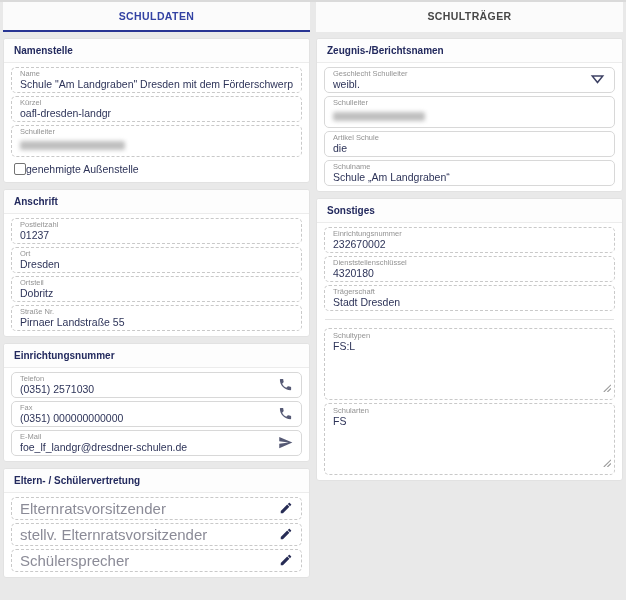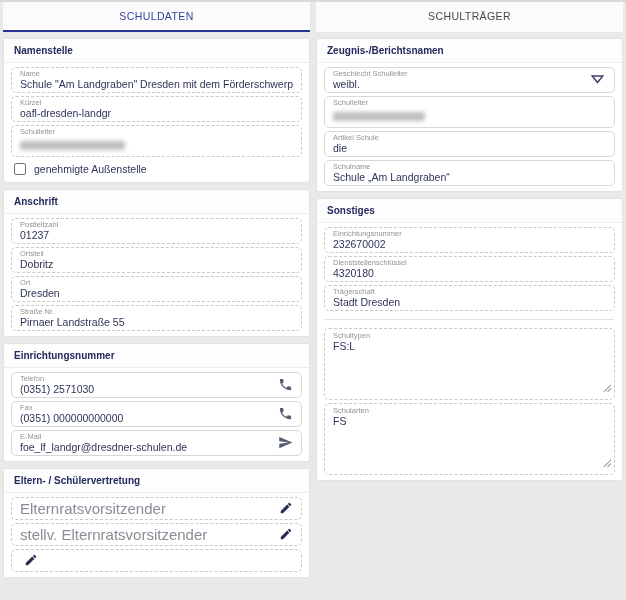--- a/index.html
+++ b/index.html
@@ -6,21 +6,21 @@
   html,body { width: 626px; height: 600px; overflow: hidden; }
   body {
     font-family: "Liberation Sans", "DejaVu Sans", sans-serif;
     background: #e9e9e9;
     color: #2e3459;
   }
   
   .tabbar { display: flex; gap: 6px; padding: 0 3px; border-top: 2px solid #dadada; background: #e9e9e9; }
   .tab {
     flex: 1; height: 30px; display: flex; align-items: center; justify-content: center;
-    background: #fbfbfb; font-size: 10.5px; font-weight: normal; letter-spacing: .4px;
+    background: #fbfbfb; font-size: 10.5px; font-weight: bold; letter-spacing: .4px;
     color: #474747; cursor: pointer; border-bottom: 2px solid transparent;
   }
   .tab.active { color: #3342a3; border-bottom: 2px solid #283593; }
   
   .cols { display: flex; gap: 6px; padding: 6px 3px 0 3px; align-items: flex-start; }
   .col { flex: 1; display: flex; flex-direction: column; gap: 6px; min-width: 0; }
   .card { background: #fff; border: 1px solid #e2e2e2; border-radius: 3px; overflow: hidden; }
   .card-title {
     padding: 6px 10px; font-size: 10px; font-weight: bold; color: #232a5e;
     background: #fdfdfd; border-bottom: 1px solid #ececec;
@@ -38,21 +38,21 @@
             white-space: nowrap; overflow: hidden; }
   .ficon { flex: none; width: 18px; display: flex; justify-content: flex-end; cursor: pointer; }
   .ficon svg { display: block; }
   
   .field .pl { font-size: 15px; color: #8b8b97; flex: 1; }
   
   .field.area { align-items: flex-start; position: relative; height: 72px; }
   .field.area .ftext { padding-top: 1px; }
   .resize { position: absolute; right: 3px; bottom: 3px; }
   
-  .cbrow { display: flex; align-items: center; gap: 8px; padding: 3px 3px 2px 3px; cursor: pointer; }
+  .cbrow { display: flex; align-items: center; padding: 3px 3px 2px 3px; cursor: pointer; }
   .cbbox { width: 12px; height: 12px; border: 1.5px solid #737373; border-radius: 2px; background: #fff; flex: none; }
   .cblabel { font-size: 10.5px; color: #2e3459; }
   
   .divider { border: none; border-top: 1px solid #e3e3e3; margin: 5px 1px; }
   .redacted { display: inline-block; width: 100px; height: 9px; background: #bfbfbf;
               border-radius: 2px; filter: blur(2px); margin-top: 1px; }
   .dd-icon { flex: none; cursor: pointer; display: flex; }
 </style>
 </head>
 <body>
@@ -98,32 +98,32 @@
       <div class="card-title">Anschrift</div>
       <div class="card-body">
         <div class="field ro">
           <span class="ftext">
             <span class="flabel">Postleitzahl</span>
             <span class="fvalue">01237</span>
           </span>
         </div>
         <div class="field ro">
           <span class="ftext">
+            <span class="flabel">Ort</span>
+            <span class="fvalue">Dresden</span>
+          </span>
+        </div>
+        <div class="field ro">
+          <span class="ftext">
             <span class="flabel">Ortsteil</span>
             <span class="fvalue">Dobritz</span>
           </span>
         </div>
         <div class="field ro">
           <span class="ftext">
-            <span class="flabel">Ort</span>
-            <span class="fvalue">Dresden</span>
-          </span>
-        </div>
-        <div class="field ro">
-          <span class="ftext">
             <span class="flabel">Straße Nr.</span>
             <span class="fvalue">Pirnaer Landstraße 55</span>
           </span>
         </div>
       </div>
     </div>
 
     <div class="card">
       <div class="card-title">Einrichtungsnummer</div>
       <div class="card-body">
@@ -176,20 +176,21 @@
         </div>
         <div class="field ro">
           <span class="pl">stellv. Elternratsvorsitzender</span>
           <span class="ficon">
             <svg width="14" height="14" viewBox="0 0 24 24" fill="#272c55">
                 <path d="M3 17.25V21h3.75L17.81 9.94l-3.75-3.75L3 17.25zM20.71 7.04c.39-.39.39-1.02 0-1.41l-2.34-2.34c-.39-.39-1.02-.39-1.41 0l-1.83 1.83 3.75 3.75 1.83-1.83z"></path>
               </svg>
           </span>
         </div>
         <div class="field ro">
+          <span class="pl">Schülersprecher</span>
           <span class="ficon">
             <svg width="14" height="14" viewBox="0 0 24 24" fill="#272c55">
                 <path d="M3 17.25V21h3.75L17.81 9.94l-3.75-3.75L3 17.25zM20.71 7.04c.39-.39.39-1.02 0-1.41l-2.34-2.34c-.39-.39-1.02-.39-1.41 0l-1.83 1.83 3.75 3.75 1.83-1.83z"></path>
               </svg>
           </span>
         </div>
 
       </div>
     </div>
   </div>

